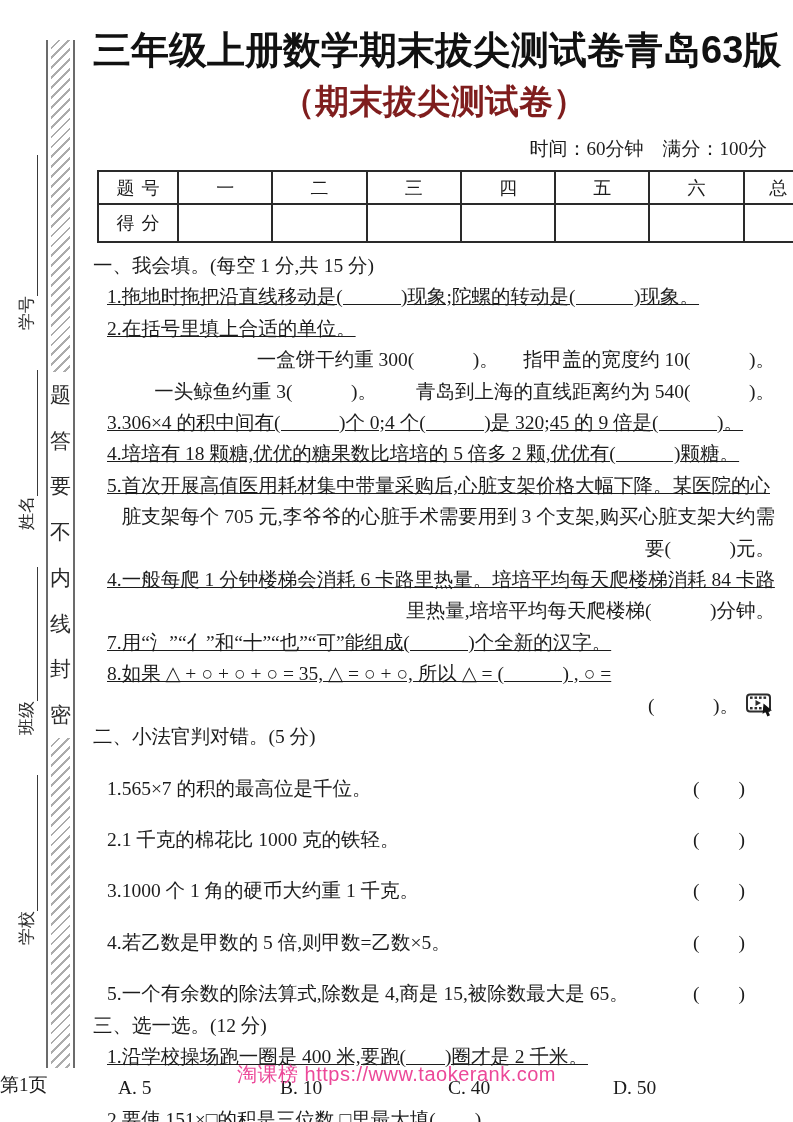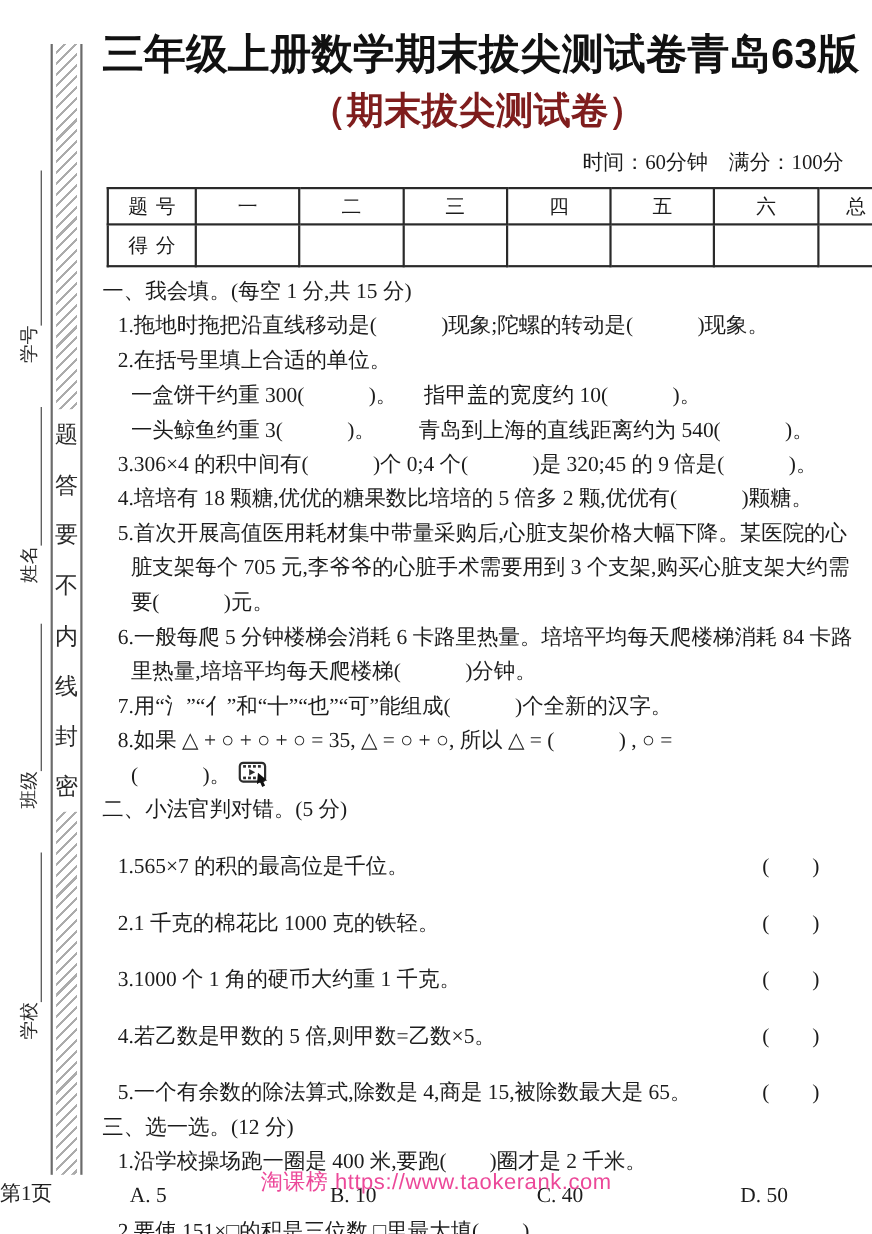--- a/index.html
+++ b/index.html
@@ -64,25 +64,25 @@
   }
   table.score tr.hdr td{height:31px;}
   table.score tr.scr td{height:36px;}
   td.wide-label{letter-spacing:7px;text-indent:7px;}
   col.c0{width:80px;}
 
   
   .sec-heading{font-size:19.5px;line-height:31.4px;margin:0;}
   .sec1-heading{margin-top:7px;}
   .q{font-size:19.5px;line-height:31.4px;margin:0;white-space:nowrap;}
-  .q.n{padding-left:14px;}
-  .q.c{padding-left:26px;}
+  .q.n{padding-left:14px;text-decoration:underline;}
+  .q.c{padding-left:26px;text-align:right;}
   .j-row{display:flex;font-size:19.5px;line-height:31.4px;padding-left:14px;margin-top:20px;}
   .j-row .jblank{margin-left:auto;margin-right:30px;}
-  .opts{display:flex;font-size:19.5px;line-height:31.4px;padding-left:25px;gap:20px;}
+  .opts{display:flex;font-size:19.5px;line-height:31.4px;padding-left:25px;}
   .opts .opt{width:162px;}
   .opts .opt2{width:168px;}
   .opts .opt3{width:165px;}
   .opts .opt4{width:auto;}
 
   .vicon{vertical-align:-6px;margin-left:6px;}
 
   
   .page-num{
     position:absolute;top:1072px;left:0;width:793px;text-align:left;
@@ -174,21 +174,21 @@
     <p class="sec-heading sec1-heading">一、我会填。(每空 1 分,共 15 分)</p>
     <p class="q n">1.拖地时拖把沿直线移动是(　　　)现象;陀螺的转动是(　　　)现象。</p>
     <p class="q n">2.在括号里填上合适的单位。</p>
     <p class="q c">一盒饼干约重 300(　　　)。　 指甲盖的宽度约 10(　　　)。</p>
     <p class="q c">一头鲸鱼约重 3(　　　)。　　青岛到上海的直线距离约为 540(　　　)。</p>
     <p class="q n">3.306×4 的积中间有(　　　)个 0;4 个(　　　)是 320;45 的 9 倍是(　　　)。</p>
     <p class="q n">4.培培有 18 颗糖,优优的糖果数比培培的 5 倍多 2 颗,优优有(　　　)颗糖。</p>
     <p class="q n">5.首次开展高值医用耗材集中带量采购后,心脏支架价格大幅下降。某医院的心</p>
     <p class="q c">脏支架每个 705 元,李爷爷的心脏手术需要用到 3 个支架,购买心脏支架大约需</p>
     <p class="q c">要(　　　)元。</p>
-    <p class="q n">6.一般每爬 5 分钟楼梯会消耗 6 卡路里热量。培培平均每天爬楼梯消耗 84 卡路</p>
+    <p class="q n">4.一般每爬 1 分钟楼梯会消耗 6 卡路里热量。培培平均每天爬楼梯消耗 84 卡路</p>
     <p class="q c">里热量,培培平均每天爬楼梯(　　　)分钟。</p>
     <p class="q n">7.用“氵”“亻”和“十”“也”“可”能组成(　　　)个全新的汉字。</p>
     <p class="q n">8.如果 △ + ○ + ○ + ○ = 35, △ = ○ + ○, 所以 △ = (　　　) , ○ =</p>
     <p class="q c"><span>(　　　)。</span><svg class="vicon" width="30" height="26" viewBox="0 0 30 26">
         <rect x="2" y="2.5" width="23" height="17" rx="3" fill="none" stroke="#2d2d2d" stroke-width="2"></rect>
         <g fill="#2d2d2d">
           <rect x="5" y="4.5" width="2.6" height="2.4"></rect>
             <rect x="9.5" y="4.5" width="2.6" height="2.4"></rect>
             <rect x="14" y="4.5" width="2.6" height="2.4"></rect>
             <rect x="18.5" y="4.5" width="2.6" height="2.4"></rect>

